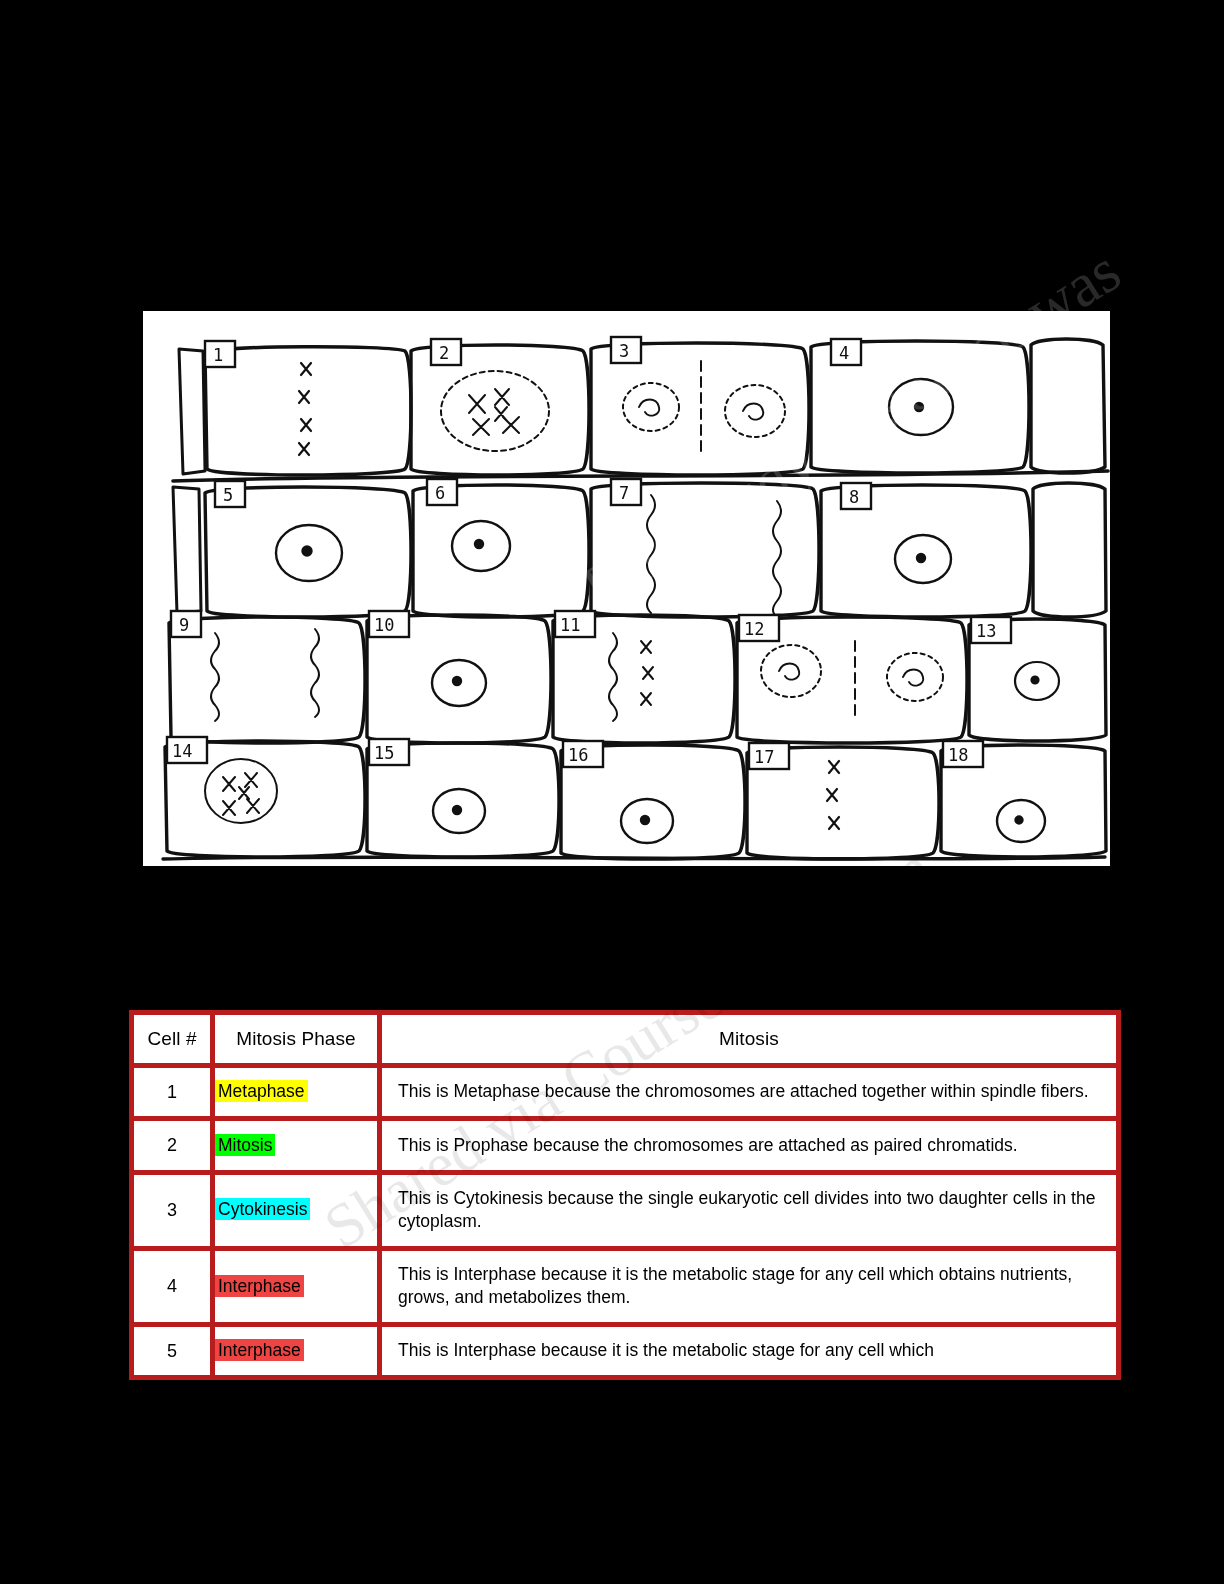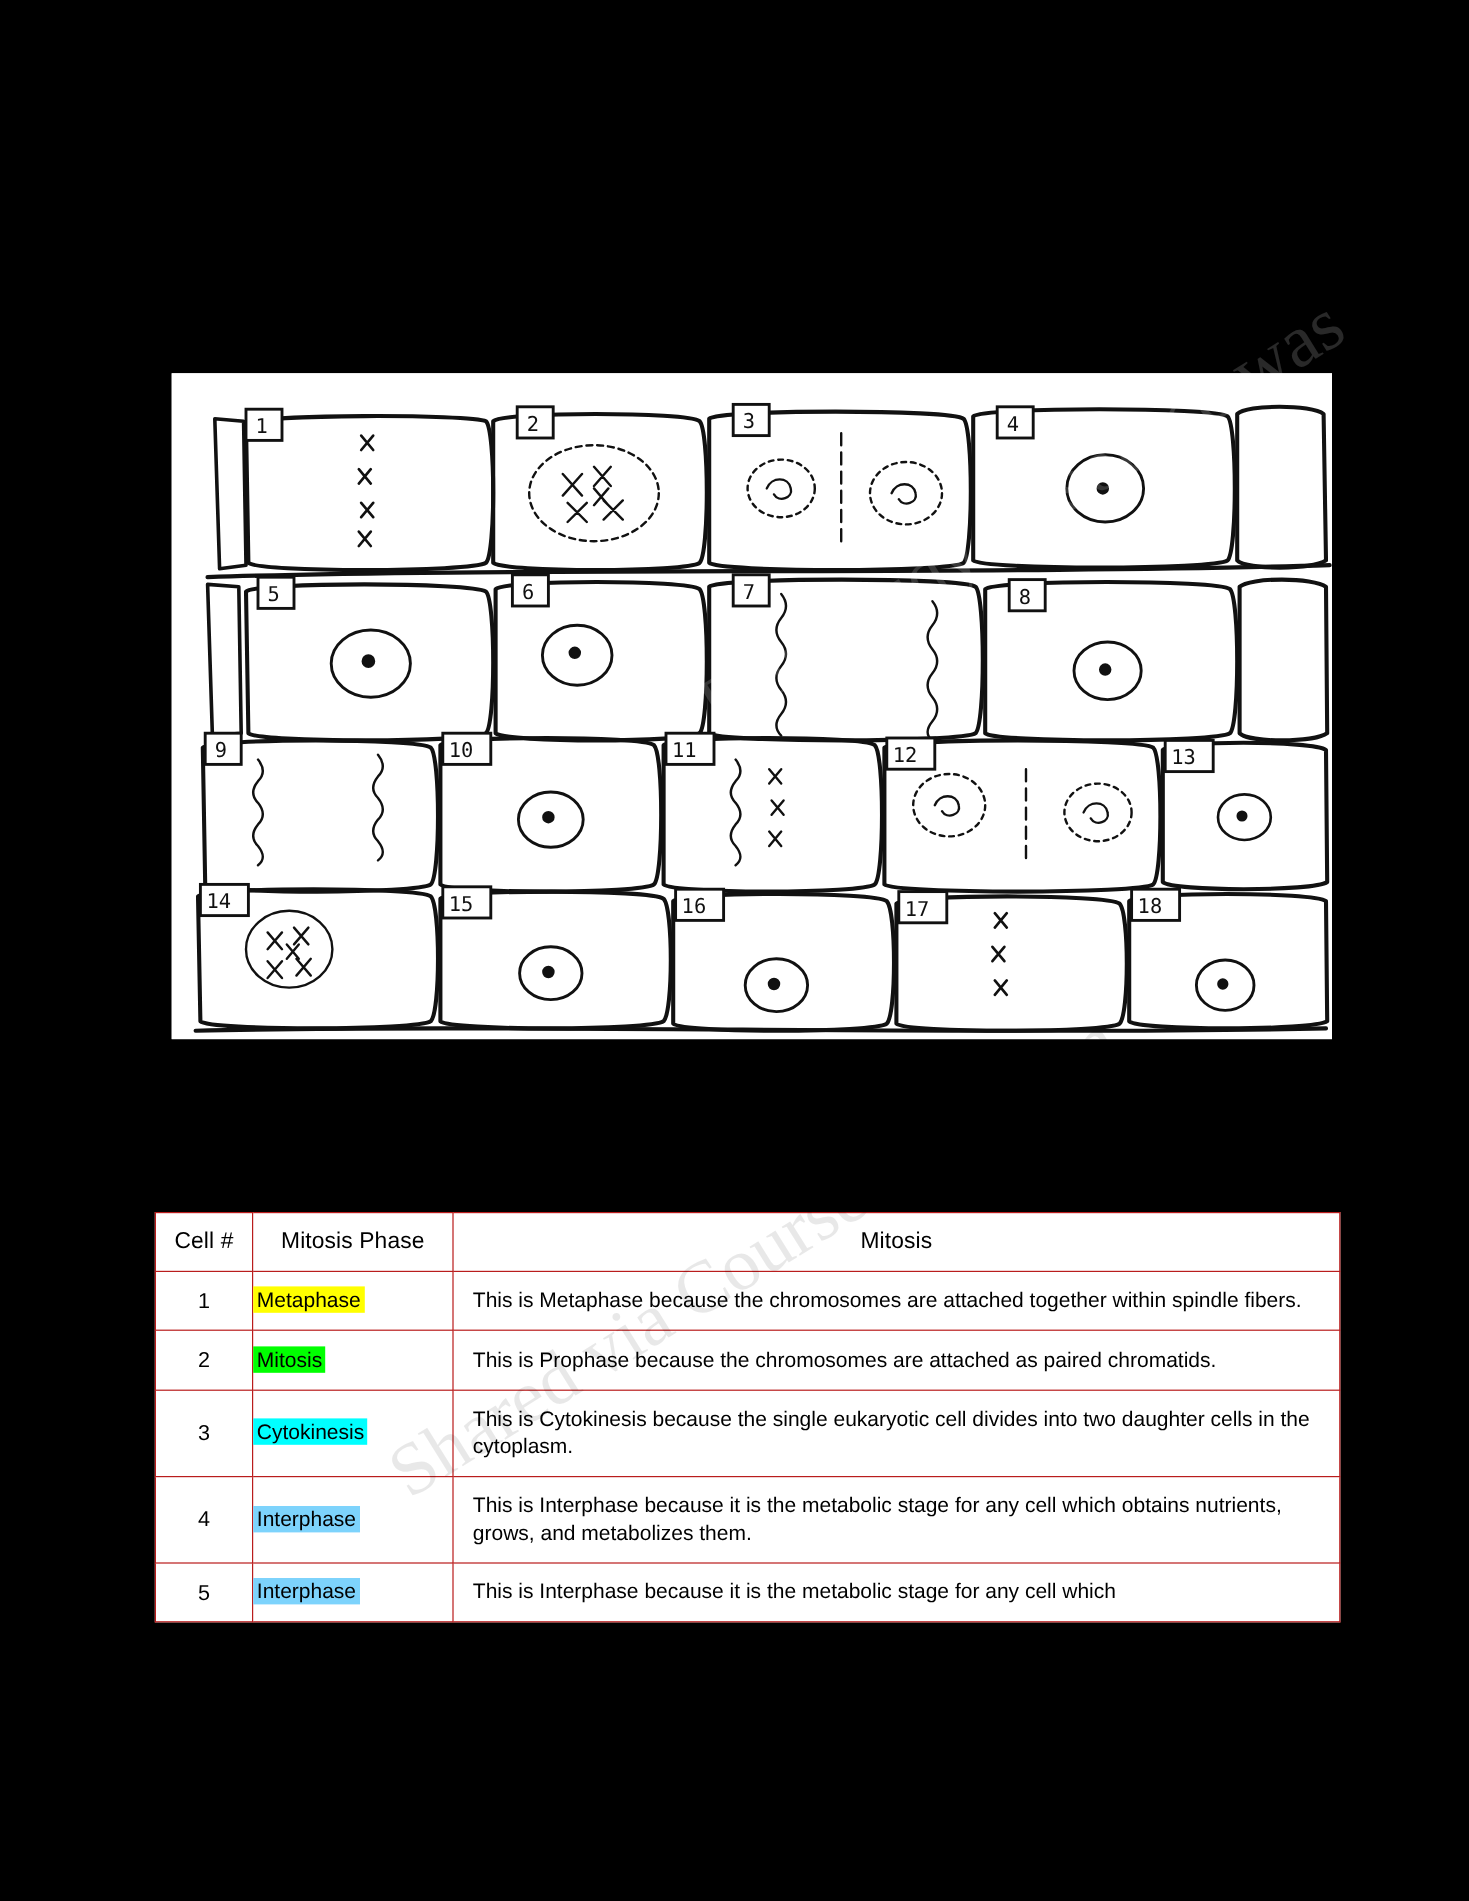--- a/index.html
+++ b/index.html
@@ -47,21 +47,21 @@
     width: 987px;
     background: #ffffff;
   }
   table.evidence {
     width: 987px;
     border-collapse: collapse;
     background: #ffffff;
     table-layout: fixed;
   }
   table.evidence th, table.evidence td {
-    border: 1px solid #b91c1c;
+    border: 5px solid #b91c1c;
     vertical-align: middle;
     font-weight: normal;
     color: #000000;
   }
   col.c-num { width: 81px; }
   col.c-phase { width: 167px; }
   col.c-evi { width: 739px; }
 
   thead th {
     text-align: center;
@@ -85,21 +85,21 @@
     padding-left: 16px;
     padding-right: 14px;
   }
   .hl {
     padding: 1px 3px;
     color: #000000;
   }
   .hl-yellow { background: #ffff00; }
   .hl-green  { background: #00ff00; }
   .hl-cyan   { background: #00ffff; text-align: center; }
-  .hl-magenta{ background: #7dd3fc; }
+  .hl-magenta{ background: #ef4444; }
 
   
   .wm {
     position: absolute;
     color: rgba(255,255,255,0.16);
     font-family: "Liberation Serif", serif;
     font-size: 62px;
     white-space: nowrap;
     pointer-events: none;
     user-select: none;

